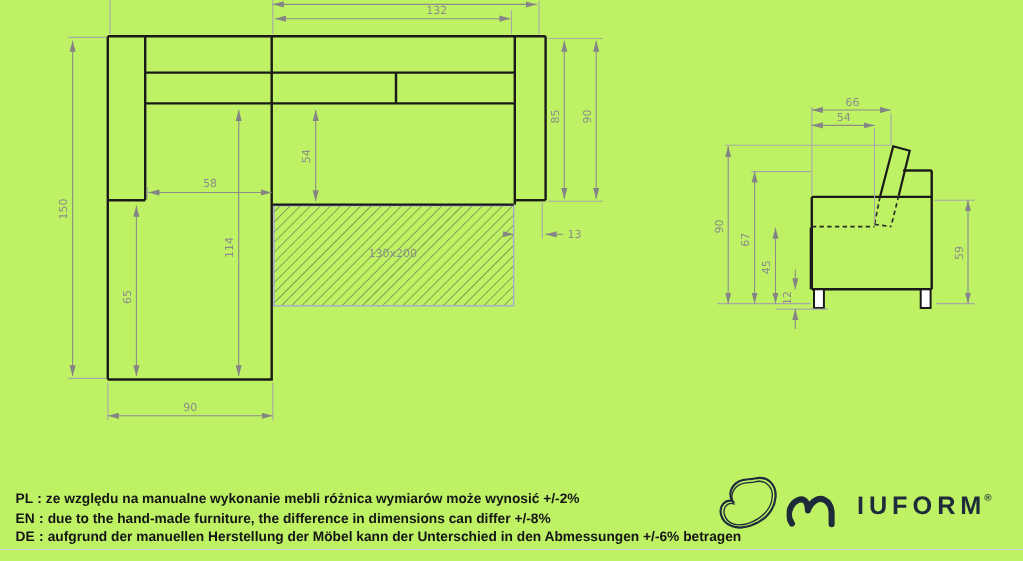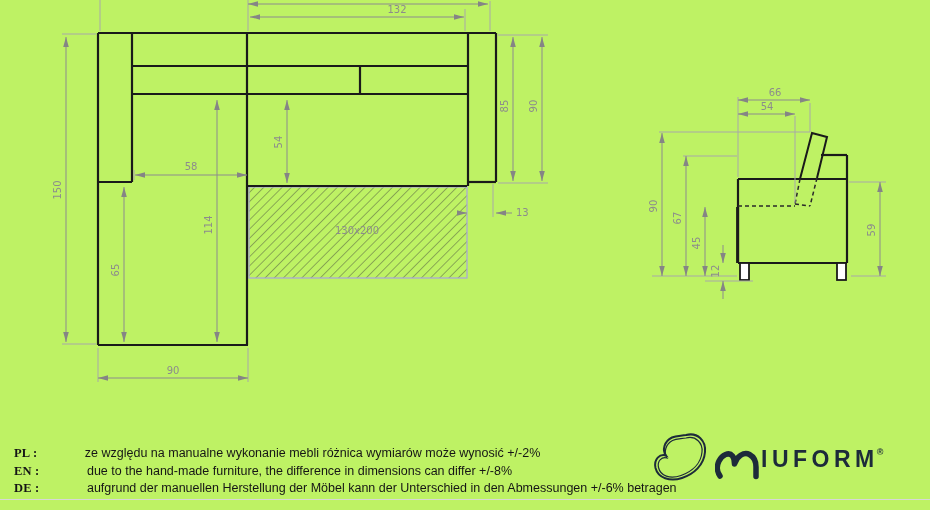--- a/index.html
+++ b/index.html
@@ -6,27 +6,27 @@
   #canvas{
     position:relative;width:930px;height:510px;background:#bef264;overflow:hidden;
     font-family:"Liberation Sans", sans-serif;
   }
   svg text{
     font-family:"DejaVu Sans","Liberation Sans",sans-serif;
     font-size:10px;fill:#8c8c8c;
   }
   .notes{position:absolute;left:14px;top:0;width:640px;}
   .note-row{position:absolute;left:0;white-space:nowrap;font-size:12.5px;color:#151515;}
-  .note-row .lang{font-weight:bold;letter-spacing:0.2px;font-family:Liberation Serif, serif;}
-  .note-row .txt{font-weight:normal;margin-left:44px;}
+  .note-row .lang{font-weight:bold;letter-spacing:0.2px;}
+  .note-row .txt{font-weight:bold;}
   .divider{position:absolute;left:0;top:499px;width:930px;height:0;border-top:1px solid #d7d7d7;}
   .logo{position:absolute;left:651px;top:428px;width:276px;height:62px;display:flex;align-items:center;}
   .logo .wordmark{
     font-weight:bold;font-size:23px;letter-spacing:4.5px;color:#1d2b3a;
-    margin-left:0;line-height:1;
+    margin-left:18px;line-height:1;
   }
   .logo .reg{font-size:9px;font-weight:bold;color:#1d2b3a;vertical-align:top;position:relative;top:-7px;left:-2px;}
 </style>
 </head>
 <body>
 
 <div id="canvas">
 
   <svg width="930" height="425" viewBox="0 0 930 425">
     <defs>

